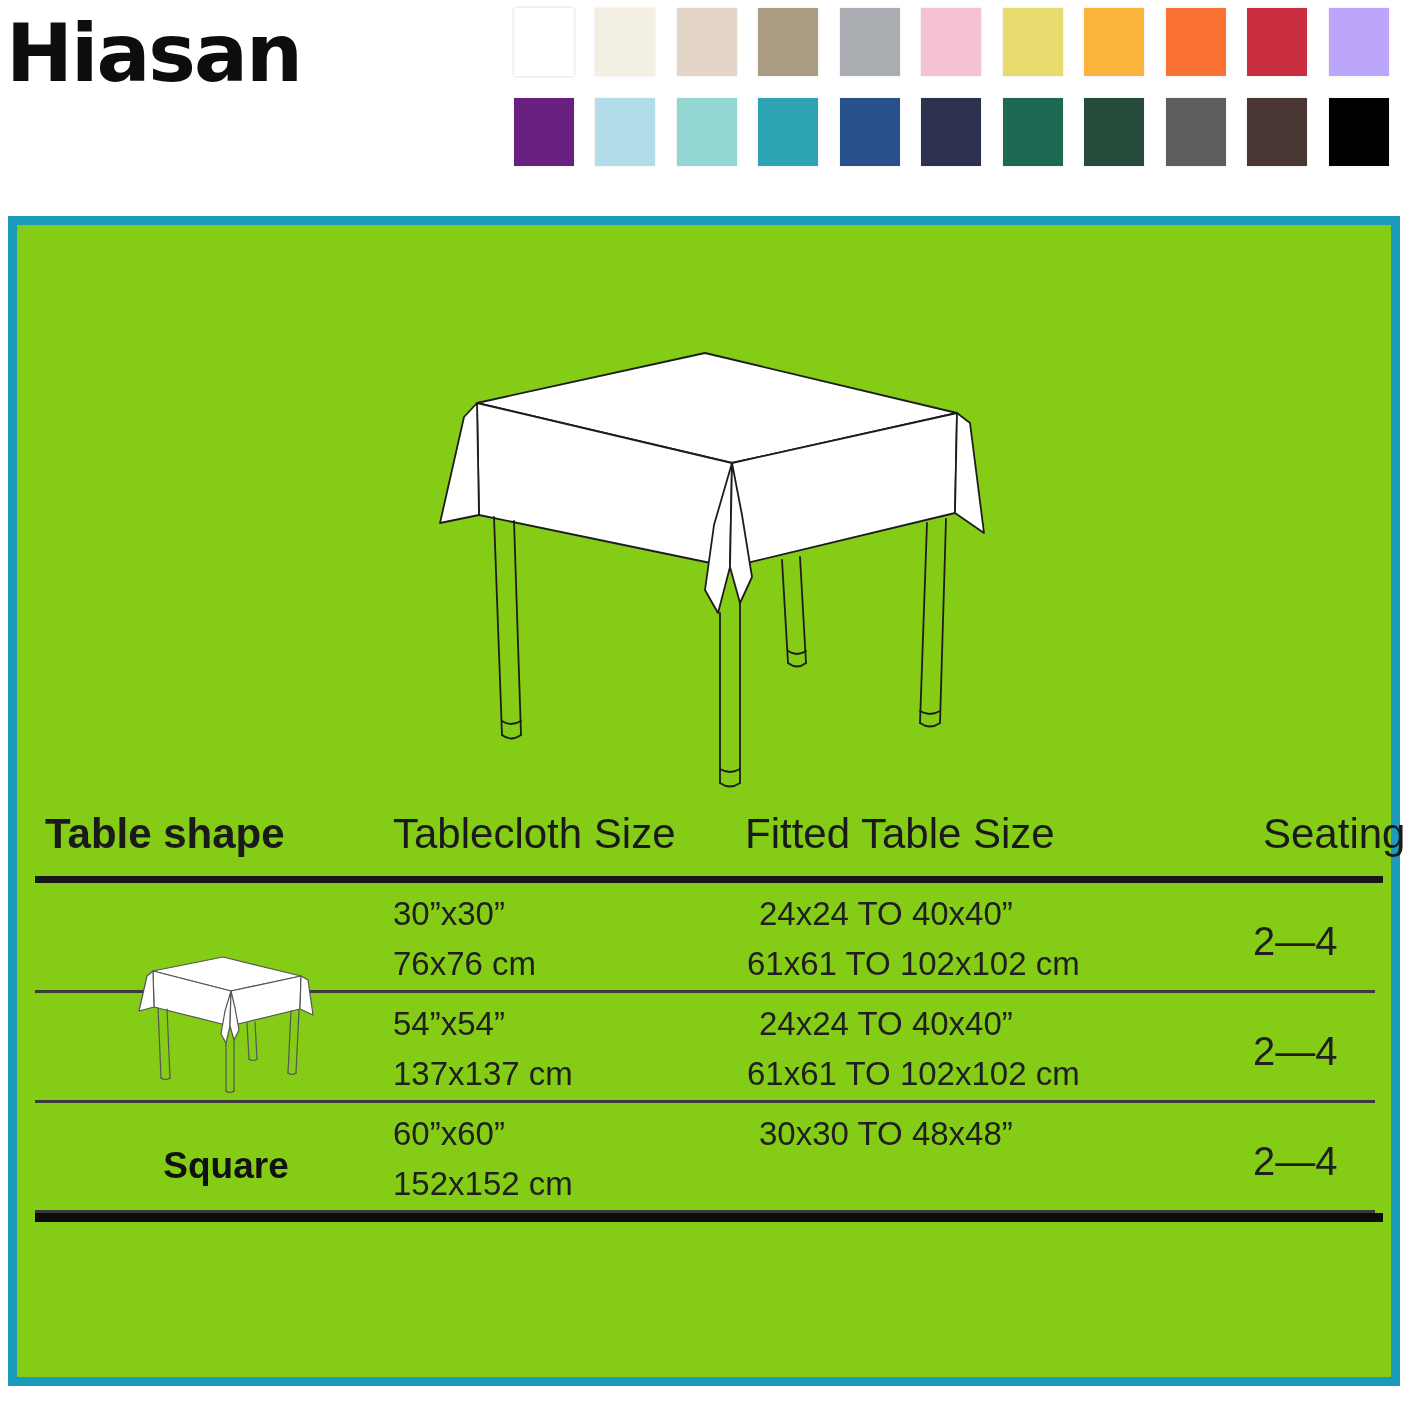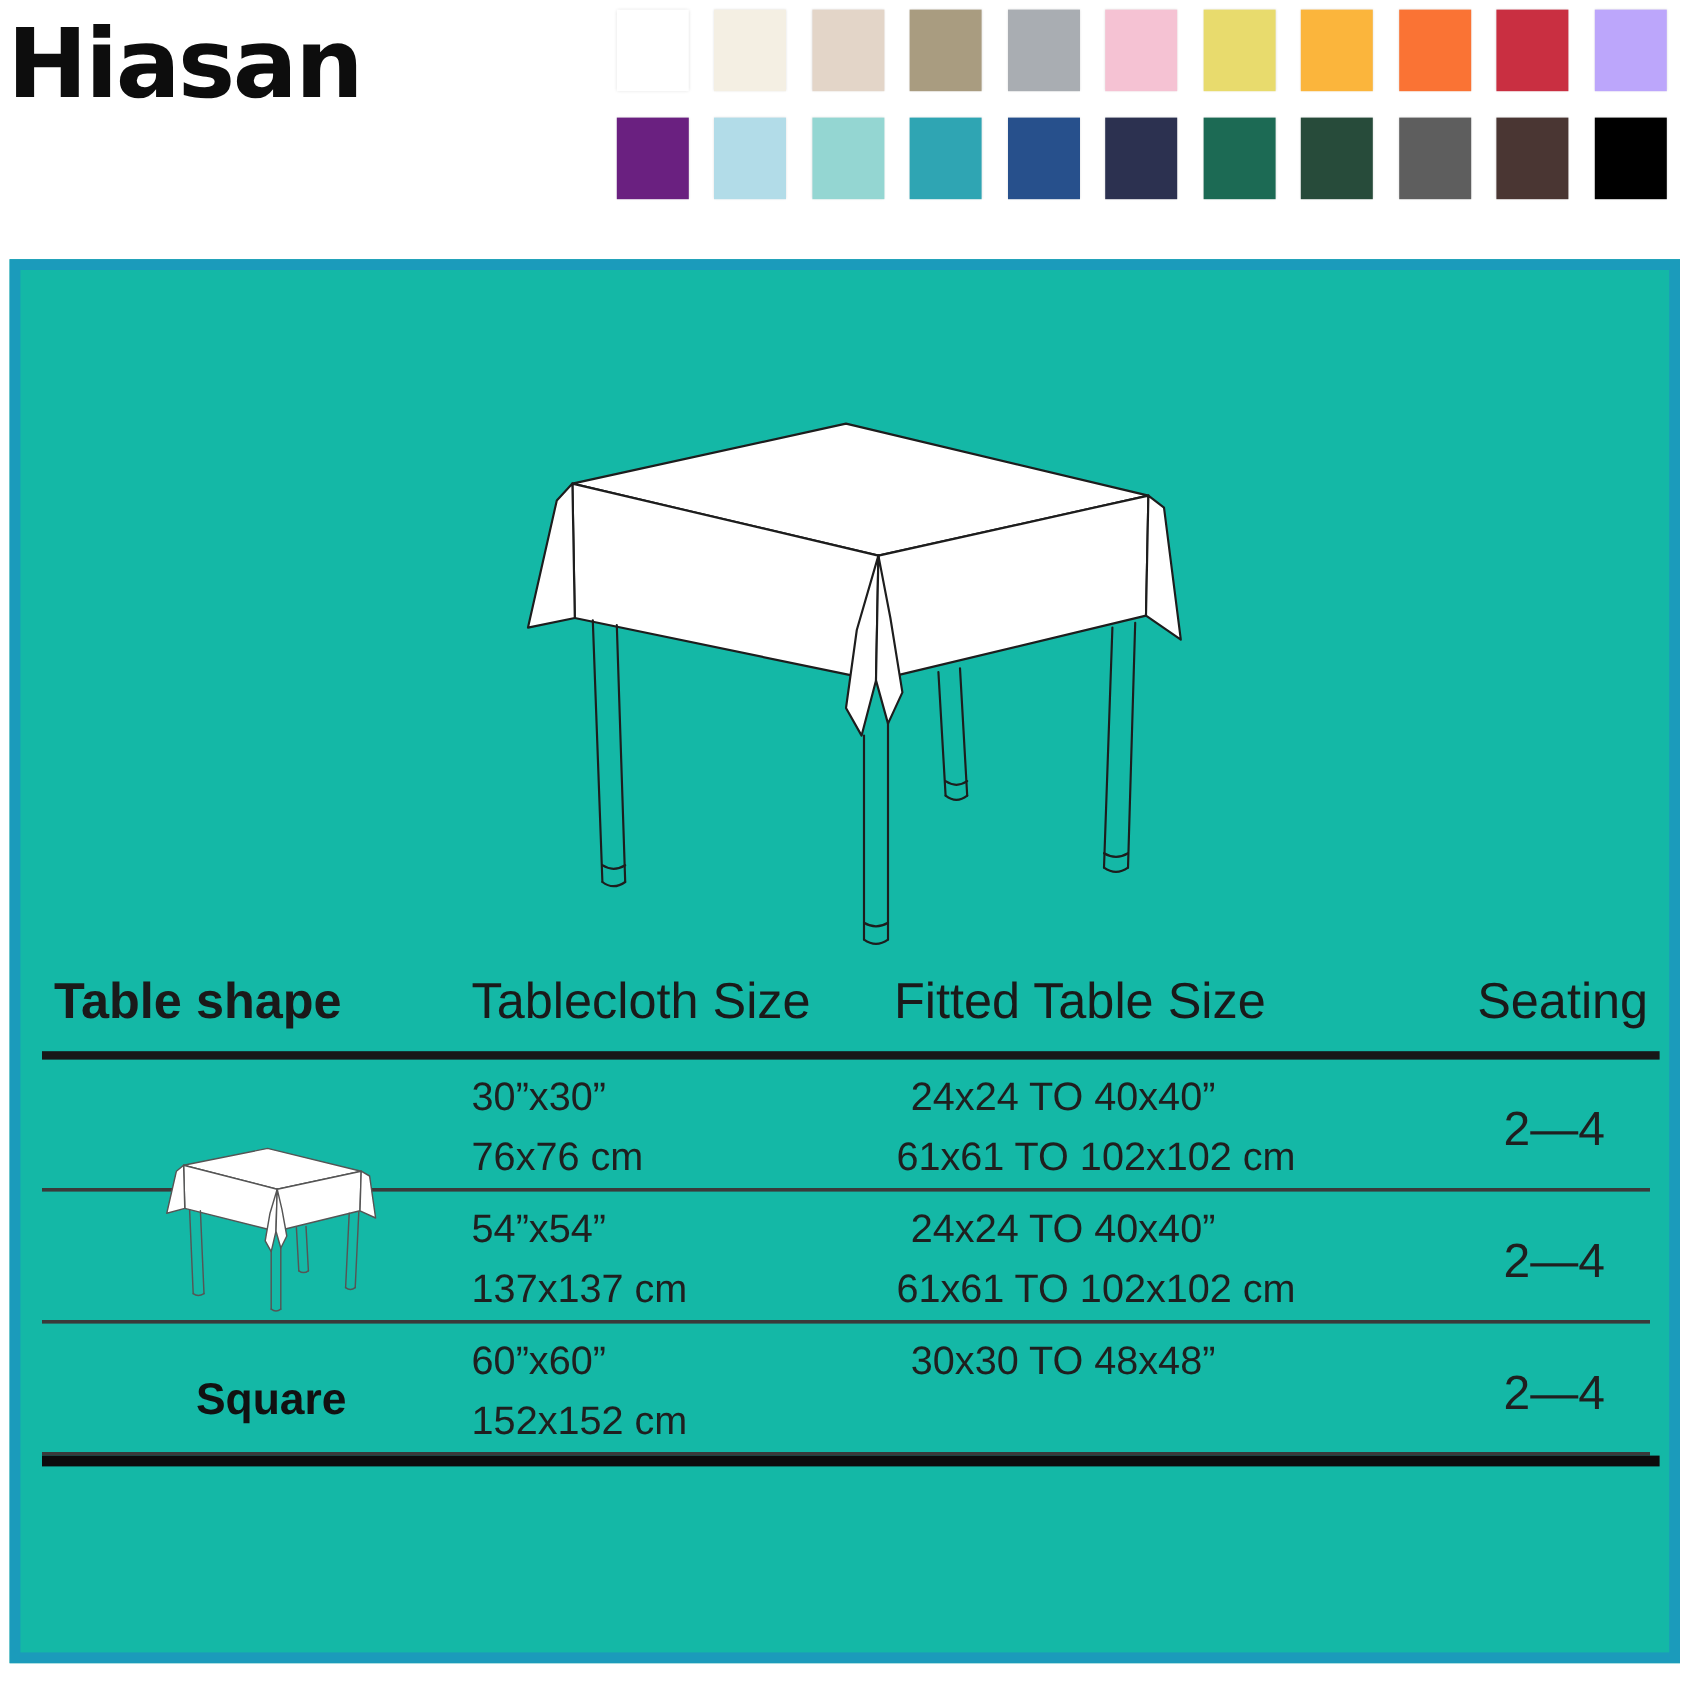--- a/index.html
+++ b/index.html
@@ -60,21 +60,21 @@
   }
 
   
   .panel {
     position: absolute;
     left: 8px;
     top: 216px;
     width: 1392px;
     height: 1170px;
     border: 9px solid #1b9bbb;
-    background: #14b8a6;
+    background: #84cc16;
     box-sizing: border-box;
   }
 
   
   .hero {
     position: absolute;
     left: 405px;
     top: 120px;
     width: 590px;
     height: 460px;
@@ -97,21 +97,21 @@
     font-family: "Liberation Sans", sans-serif;
     font-size: 42px;
     color: #1a1a1a;
     font-weight: normal;
     white-space: nowrap;
     top: 0;
   }
   .th-shape      { left: 10px;  font-weight: bold; }
   .th-cloth      { left: 358px; }
   .th-fitted     { left: 710px; }
-  .th-seating    { left: 1196px; text-align: center; }
+  .th-seating    { left: 1228px; text-align: center; }
 
   .rule-thick {
     height: 7px;
     background: #171717;
     width: 1348px;
     margin-top: 4px;
   }
   .rule-thin {
     height: 3px;
     background: #3a3a3a;

